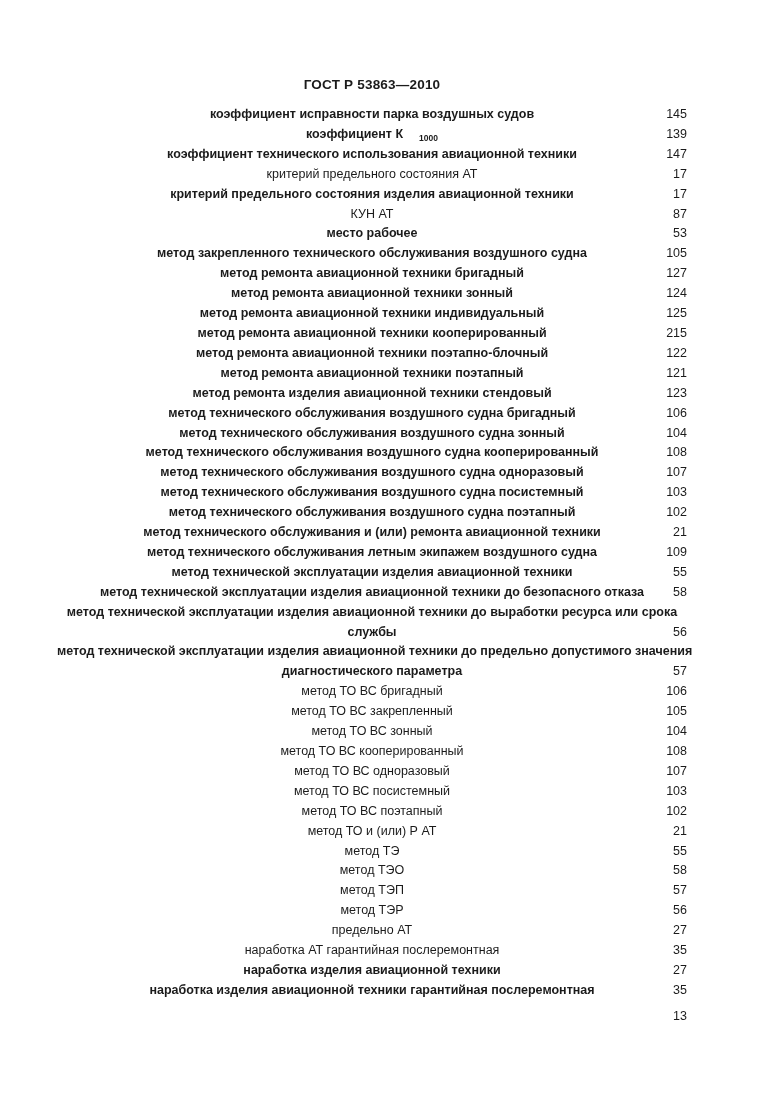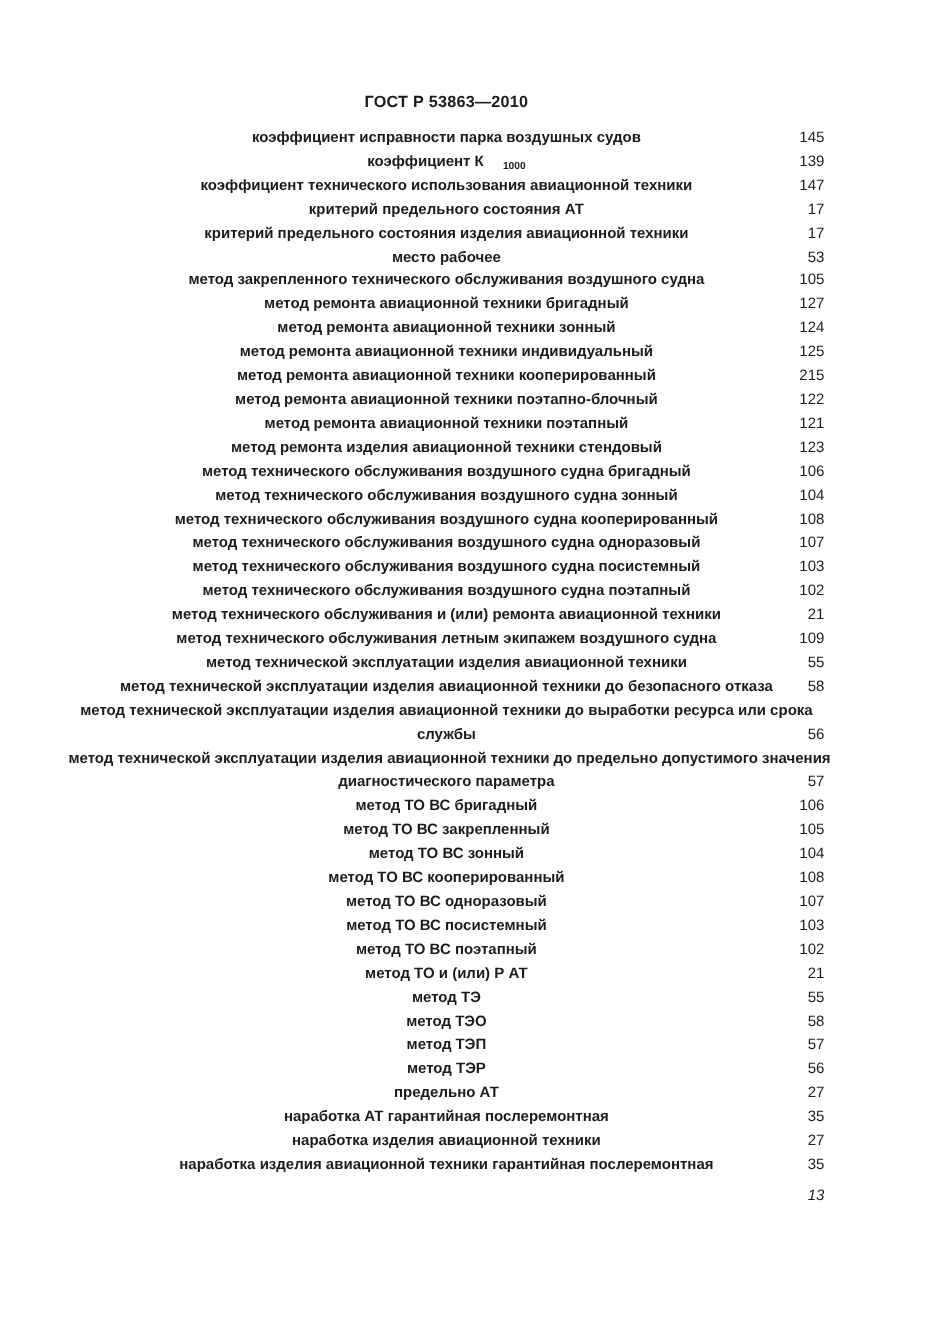--- a/index.html
+++ b/index.html
@@ -39,21 +39,20 @@
     font-size: 12.5px;
   }
   .row {
     position: relative;
     width: 100%;
     text-align: center;
   }
   .row .line {
     line-height: 19.9px;
     white-space: nowrap;
-    font-weight: bold;
   }
   .row.bold .line {
     font-weight: 700;
   }
   .row .page-num {
     position: absolute;
     right: 0;
     bottom: 0;
     line-height: 19.9px;
     font-weight: 400;
@@ -64,21 +63,20 @@
     vertical-align: -3px;
     margin-left: 16px;
   }
   .page-footer {
     margin-top: 6px;
     width: 100%;
     text-align: right;
     font-size: 12.5px;
     line-height: 19.9px;
     font-weight: 400;
-    font-style: italic;
   }
 </style>
 </head>
 <body>
 
 <div class="content">
   <div class="doc-header">ГОСТ Р 53863—2010</div>
 
   <div class="index-list">
 
@@ -95,20 +93,24 @@
         <div class="page-num">147</div>
       </div>
       <div class="row">
         <div class="line">критерий предельного состояния АТ</div>
         <div class="page-num">17</div>
       </div>
       <div class="row bold">
         <div class="line">критерий предельного состояния изделия авиационной техники</div>
         <div class="page-num">17</div>
       </div>
+      <div class="row">
+        <div class="line">КУН АТ</div>
+        <div class="page-num">87</div>
+      </div>
       <div class="row bold">
         <div class="line">место рабочее</div>
         <div class="page-num">53</div>
       </div>
       <div class="row bold">
         <div class="line">метод закрепленного технического обслуживания воздушного судна</div>
         <div class="page-num">105</div>
       </div>
       <div class="row bold">
         <div class="line">метод ремонта авиационной техники бригадный</div>

